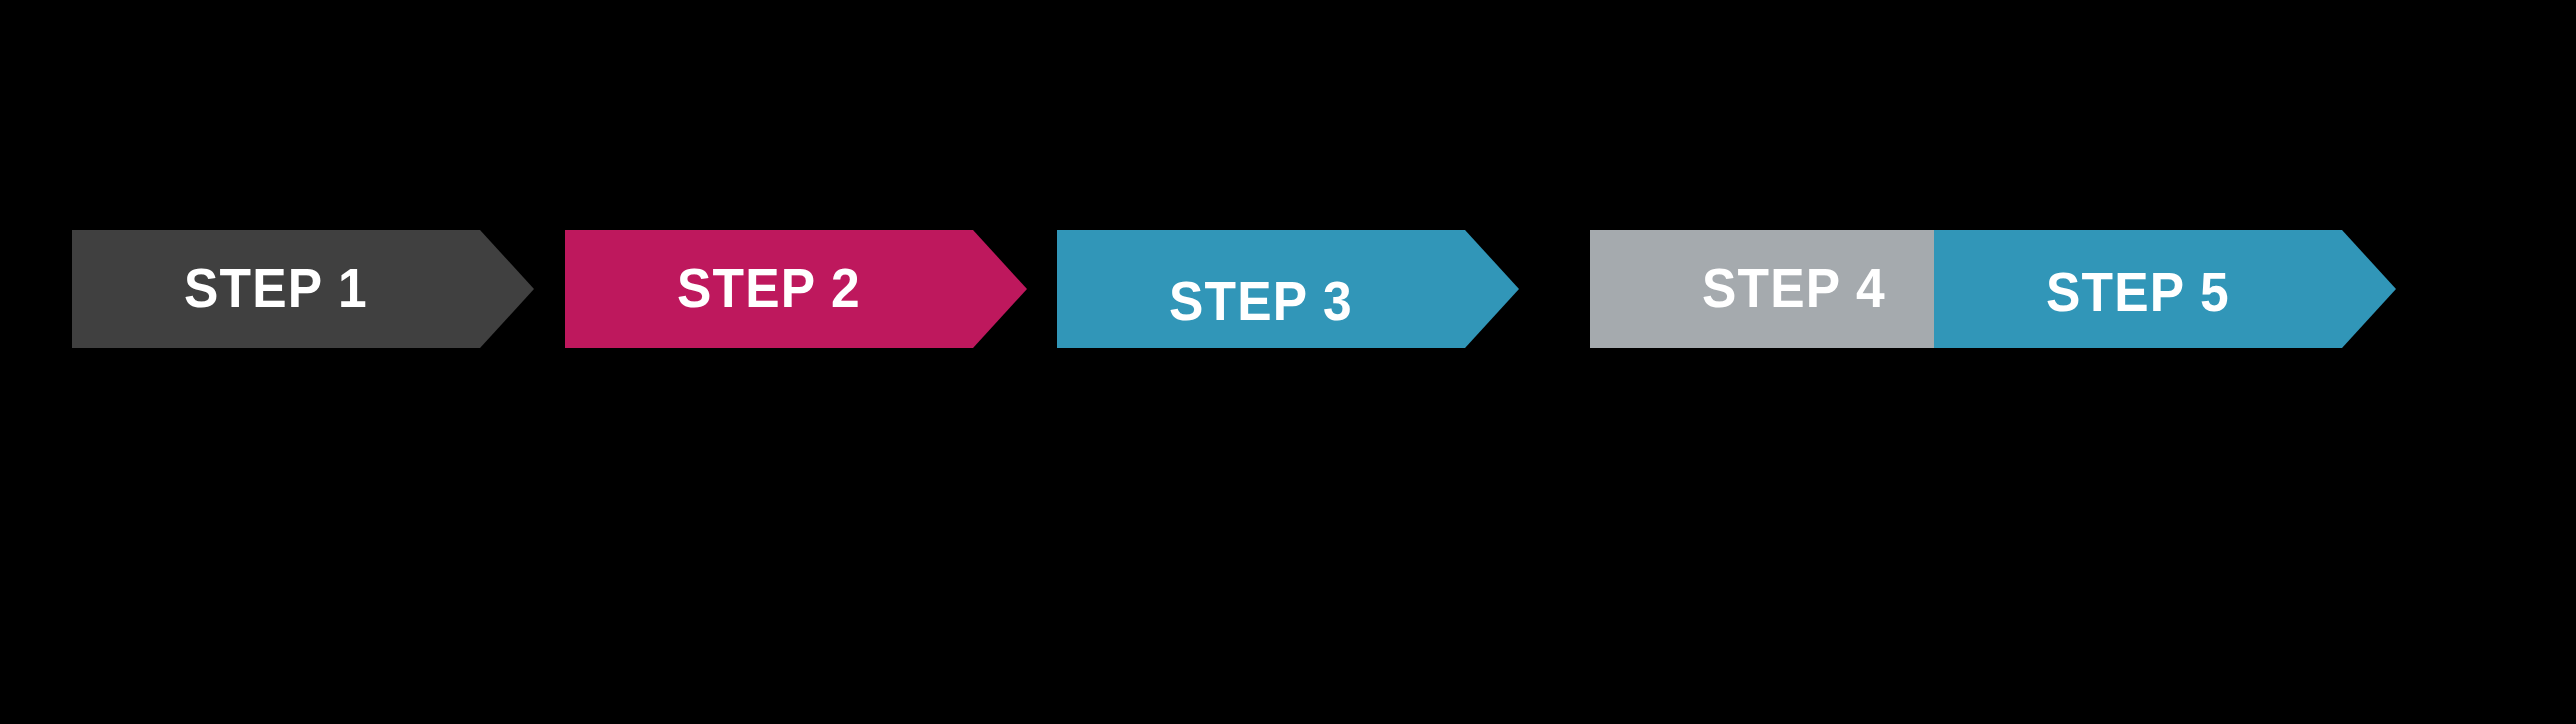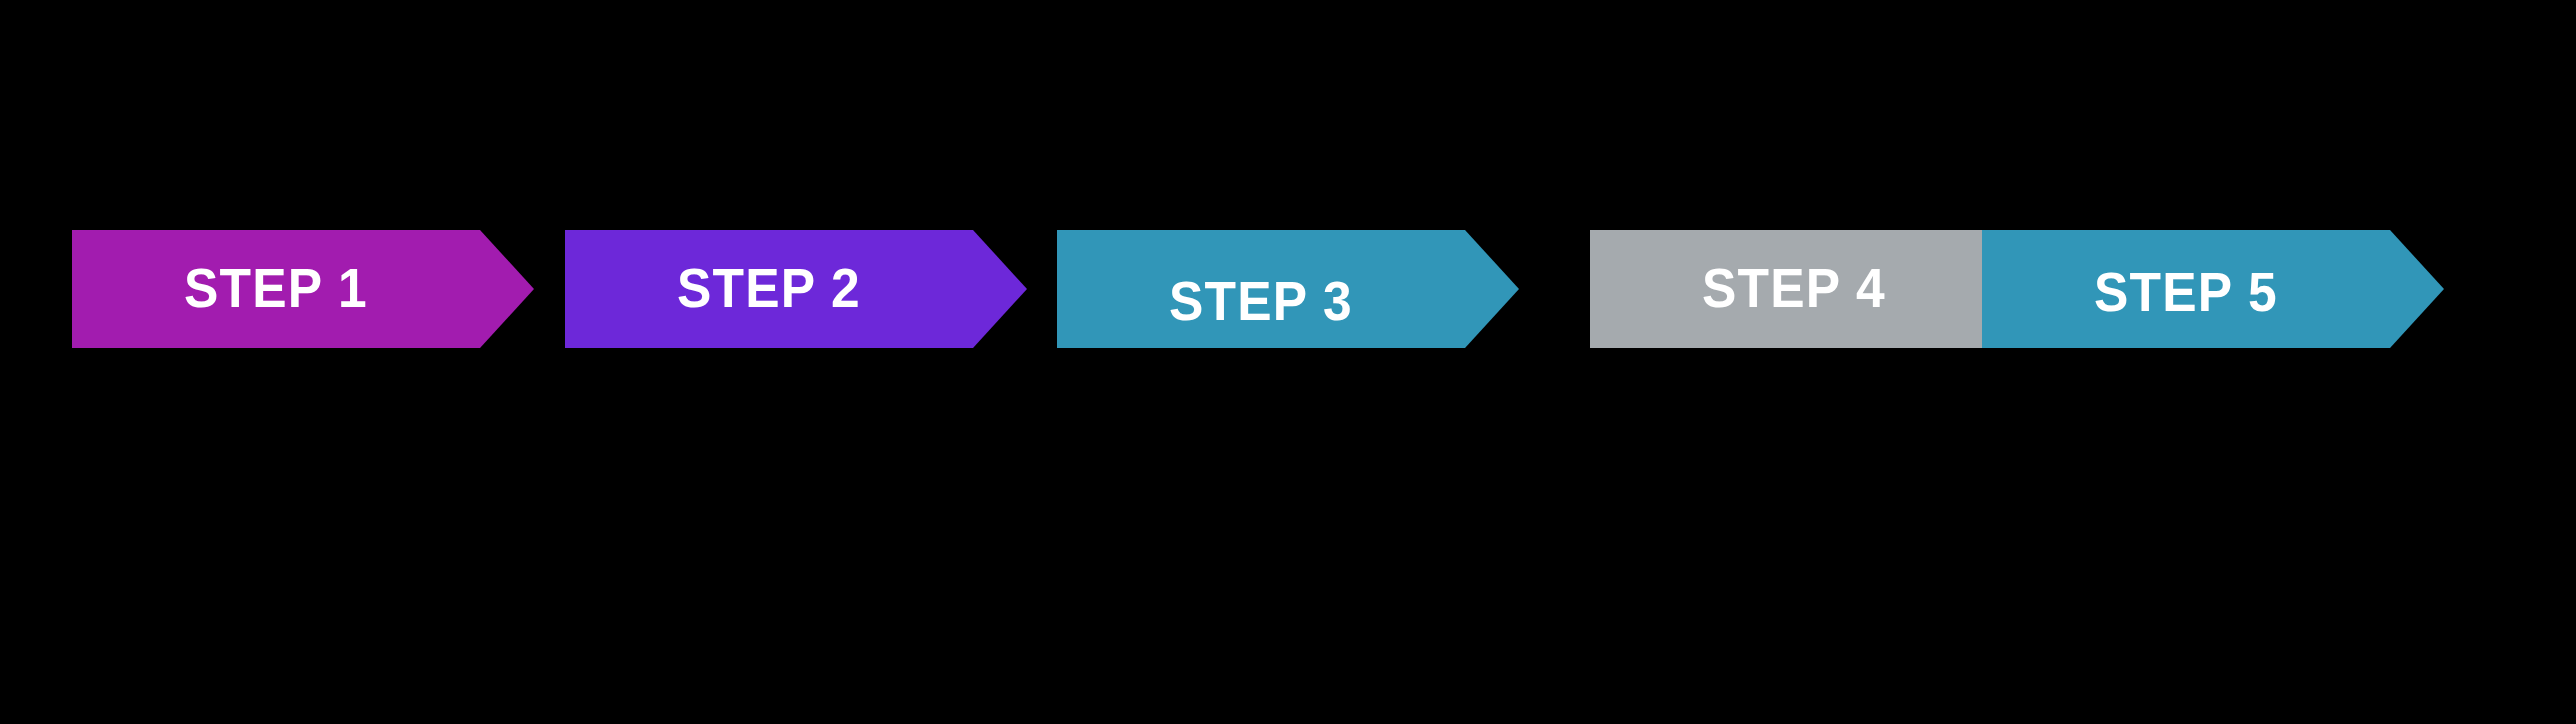--- a/index.html
+++ b/index.html
@@ -62,36 +62,36 @@
     transform-origin: center center;
   }
 </style>
 </head>
 <body style="width: 2576px; height: 725px; background: rgb(0, 0, 0);">
 
 <div id="canvas" style="width: 2576px; height: 725px; background: rgb(0, 0, 0);">
 
   <div id="chevron-flow" style="top: 230px; height: 118px;">
 
-    <div class="chevron" style="left: 72px; width: 462px; height: 118px; background: #a21caf; clip-path: polygon(0px 0px, 408px 0px, 462px 59px, 408px 118px, 0px 118px);">
+    <div class="chevron" style="left: 72px; width: 462px; height: 118px; background: #404040; clip-path: polygon(0px 0px, 408px 0px, 462px 59px, 408px 118px, 0px 118px);">
       <span class="chevron-label" style="color: rgb(255, 255, 255); left: -27px;">STEP 1</span>
     </div>
 
-    <div class="chevron" style="left: 565px; width: 462px; height: 118px; background: #6d28d9; clip-path: polygon(0px 0px, 408px 0px, 462px 59px, 408px 118px, 0px 118px);">
+    <div class="chevron" style="left: 565px; width: 462px; height: 118px; background: #be185d; clip-path: polygon(0px 0px, 408px 0px, 462px 59px, 408px 118px, 0px 118px);">
       <span class="chevron-label" style="color: rgb(255, 255, 255); left: -27px;">STEP 2</span>
     </div>
 
     <div class="chevron" style="left: 1057px; width: 462px; height: 144px; background: rgb(49, 150, 184); clip-path: polygon(0px 0px, 408px 0px, 462px 59px, 408px 118px, 0px 118px);">
       <span class="chevron-label" style="color: rgb(255, 255, 255); left: -27px;">STEP 3</span>
     </div>
 
     <div class="chevron" style="left: 1550px; width: 462px; height: 118px; background: rgb(165, 170, 174); clip-path: polygon(0px 0px, 408px 0px, 462px 59px, 408px 118px, 0px 118px); margin-left: 40px;">
       <span class="chevron-label" style="color: rgb(255, 255, 255); left: -27px;">STEP 4</span>
     </div>
 
-    <div class="chevron" style="left: 1982px; width: 462px; height: 126px; background: rgb(49, 150, 184); clip-path: polygon(0px 0px, 408px 0px, 462px 59px, 408px 118px, 0px 118px);">
+    <div class="chevron" style="left: 1934px; width: 462px; height: 126px; background: rgb(49, 150, 184); clip-path: polygon(0px 0px, 408px 0px, 462px 59px, 408px 118px, 0px 118px);">
       <span class="chevron-label" style="color: rgb(255, 255, 255); left: -27px;">STEP 5</span>
     </div>
 
   </div>
 
 </div>
 
 
 </body></html>

